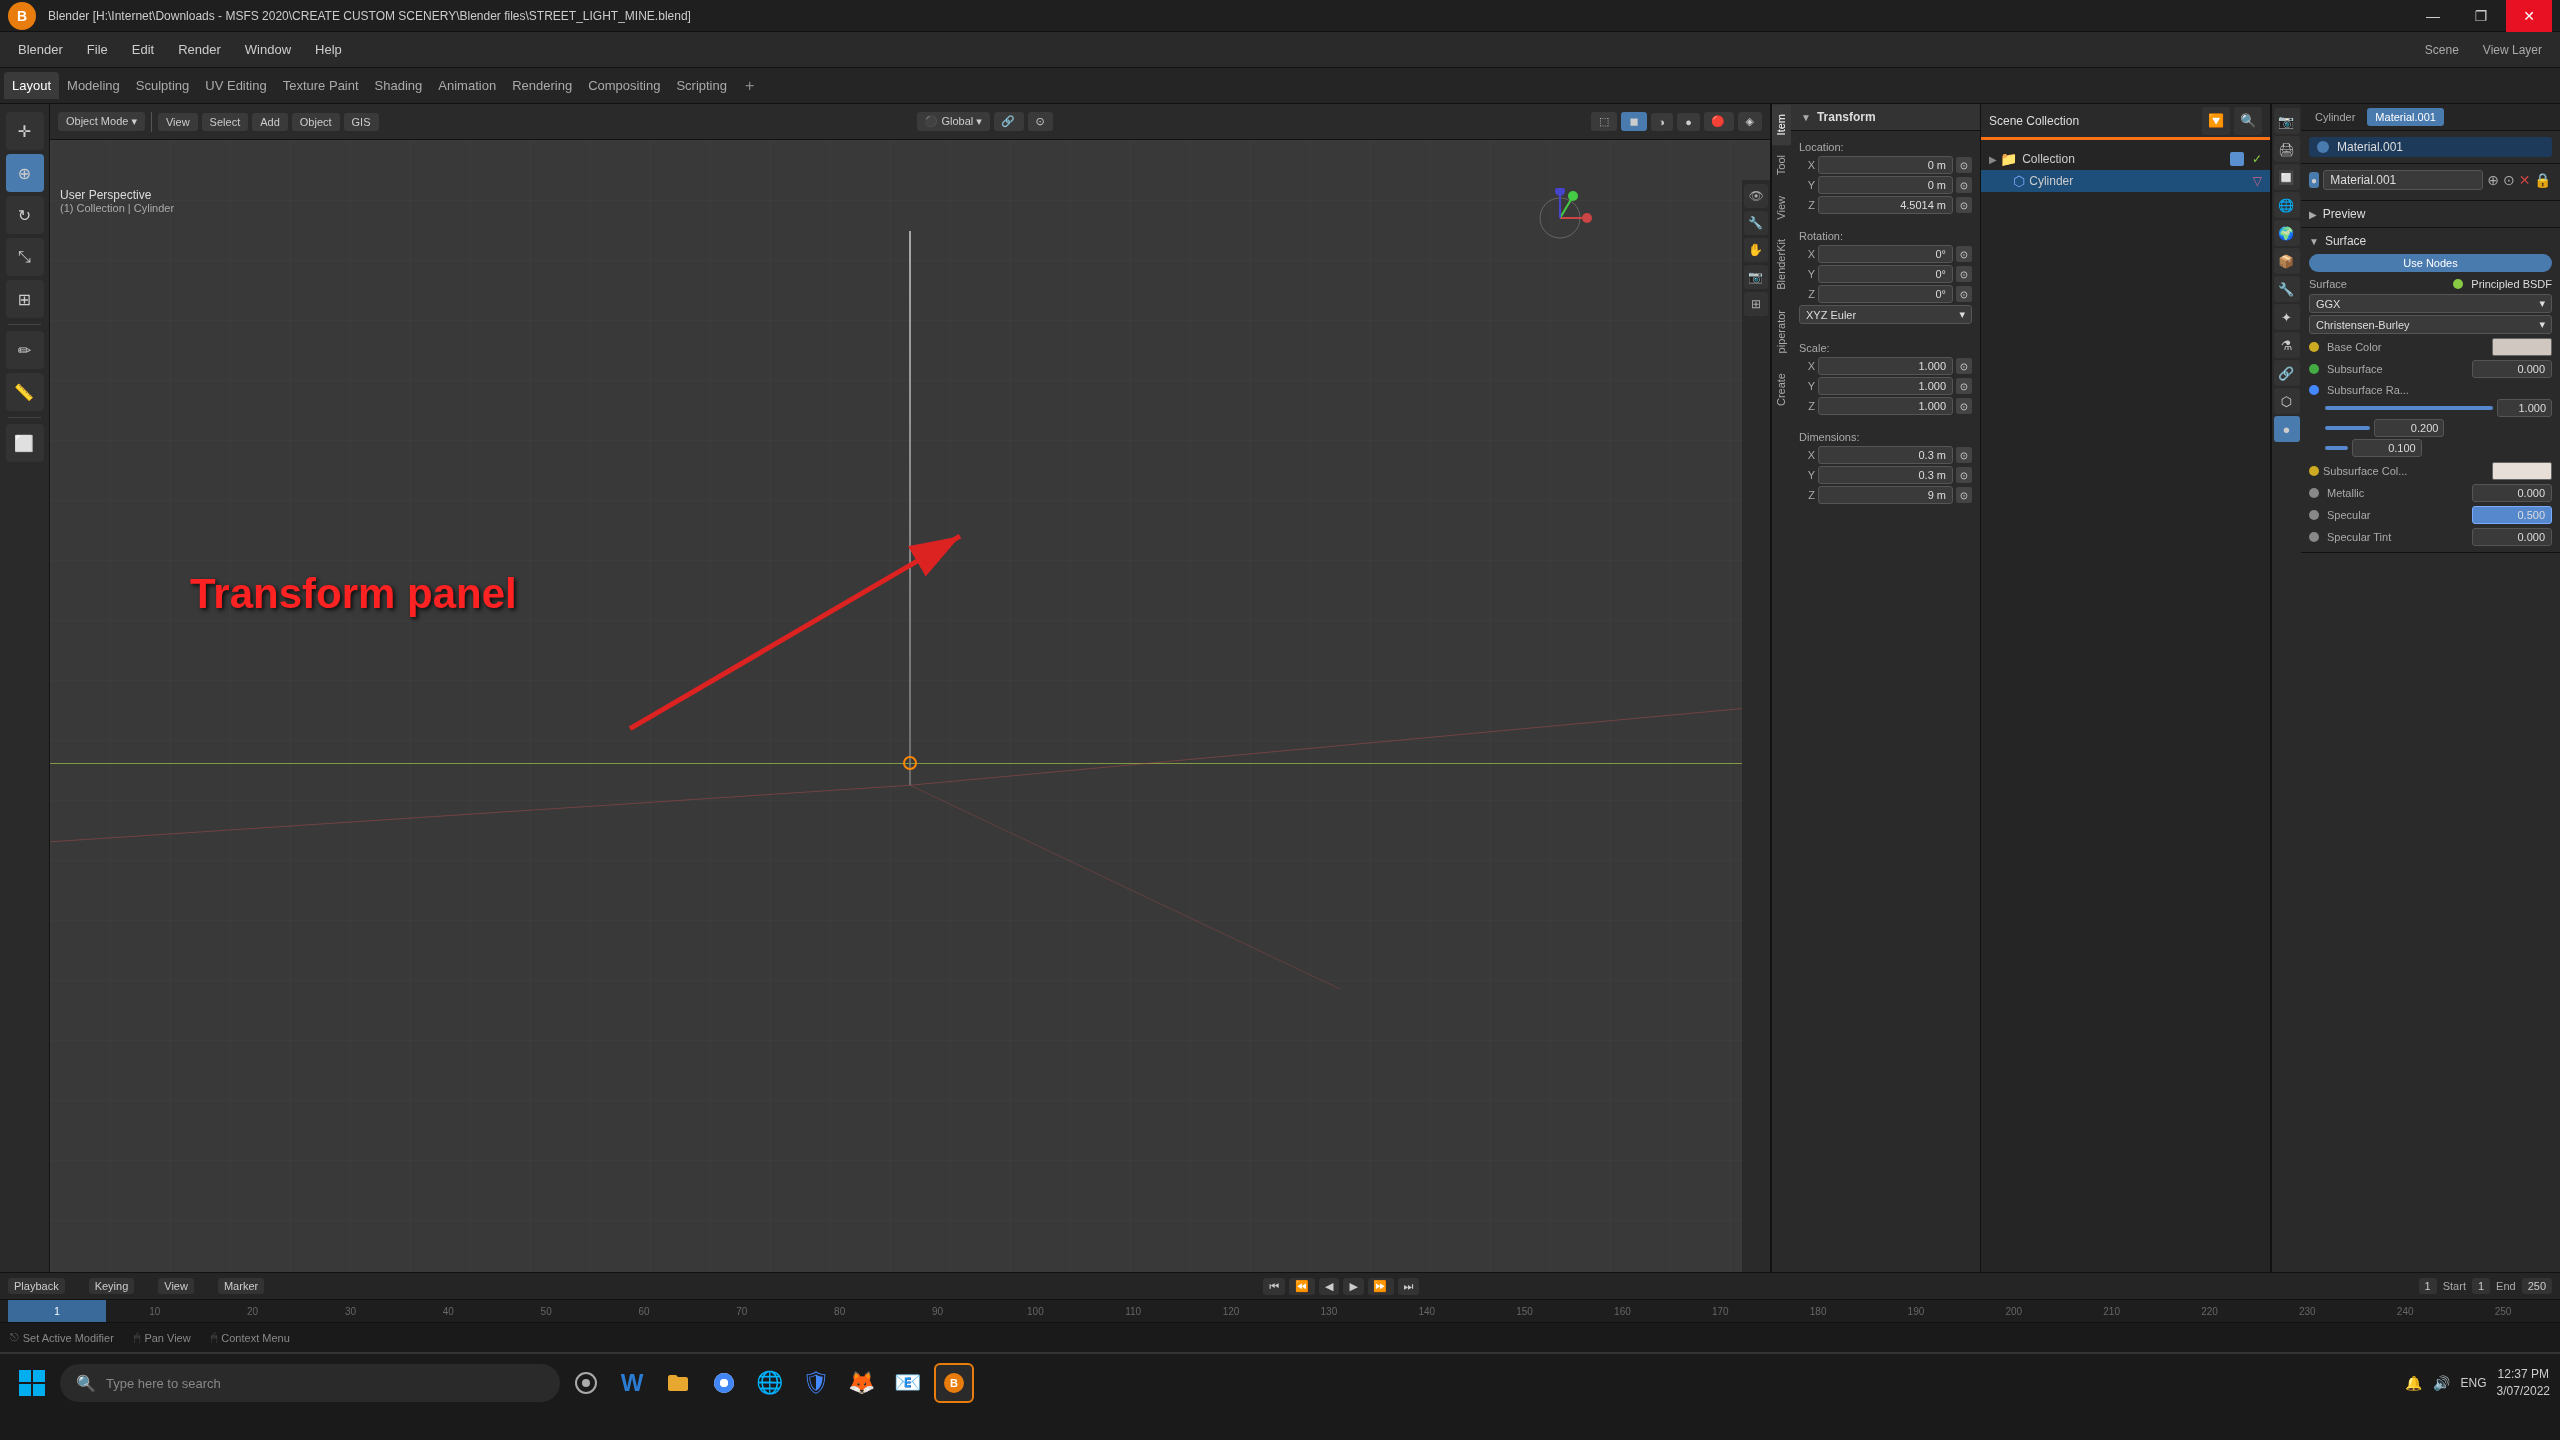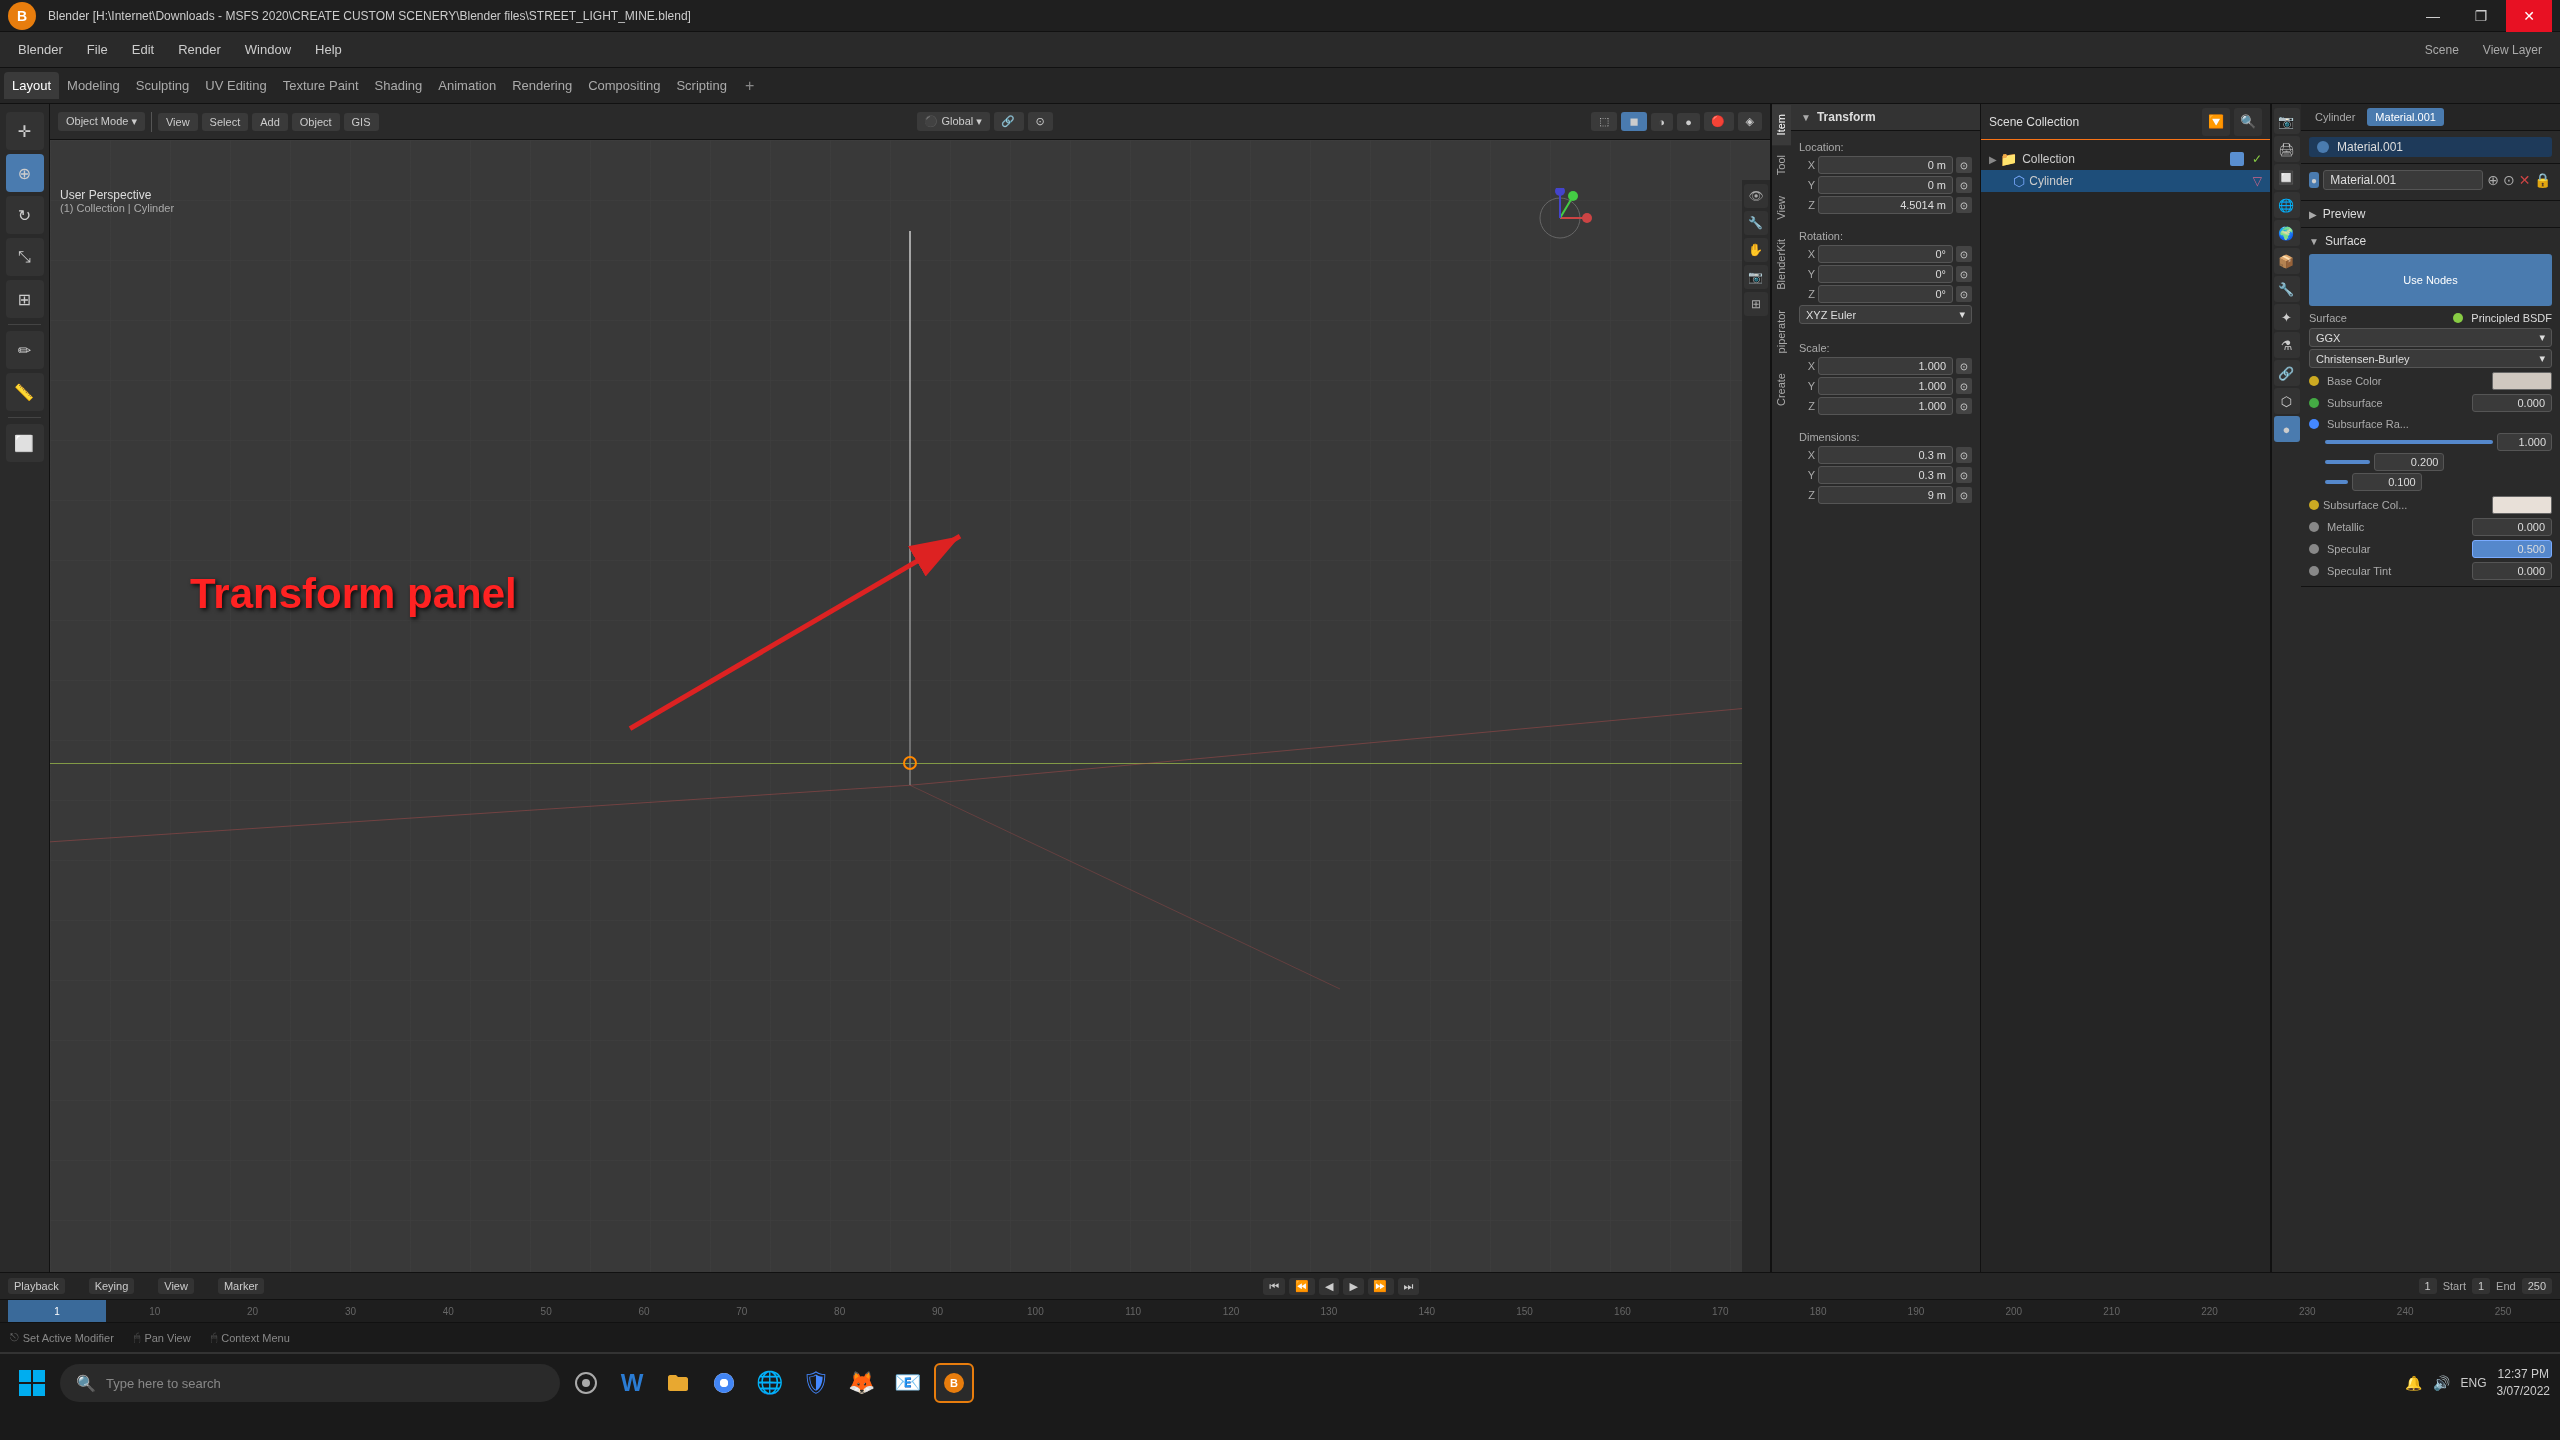--- a/index.html
+++ b/index.html
@@ -343,21 +343,21 @@
       border-left: 1px solid #111;
       display: flex;
       flex-direction: column;
     }
     #outliner-header {
       height: 36px;
       background: #2a2a2a;
       display: flex;
       align-items: center;
       padding: 0 8px;
-      border-bottom: 1px solid #f97316;
+      border-bottom: 3px solid #f97316;
       gap: 4px;
     }
     .outliner-title {
       font-size: 12px;
       color: #ddd;
       flex: 1;
     }
     .outliner-item {
       display: flex;
       align-items: center;
@@ -451,23 +451,23 @@
       height: 10px;
       border-radius: 50%;
       background: #88cc44;
       margin-right: 4px;
     }
     .mat-dot.blue { background: #4488ff; }
     .mat-dot.yellow { background: #ccaa22; }
     .use-nodes-btn {
       background: #4a7baf;
       color: white;
-      padding: 20px 0;
+      padding: 3px 0;
       text-align: center;
-      border-radius: 3px;
+      border-radius: 9px;
       font-size: 11px;
       cursor: pointer;
       width: 100%;
       margin: 4px 0;
     }
     .dropdown-field {
       background: #3a3a3a;
       border: 1px solid #555;
       border-radius: 3px;
       padding: 2px 6px;

